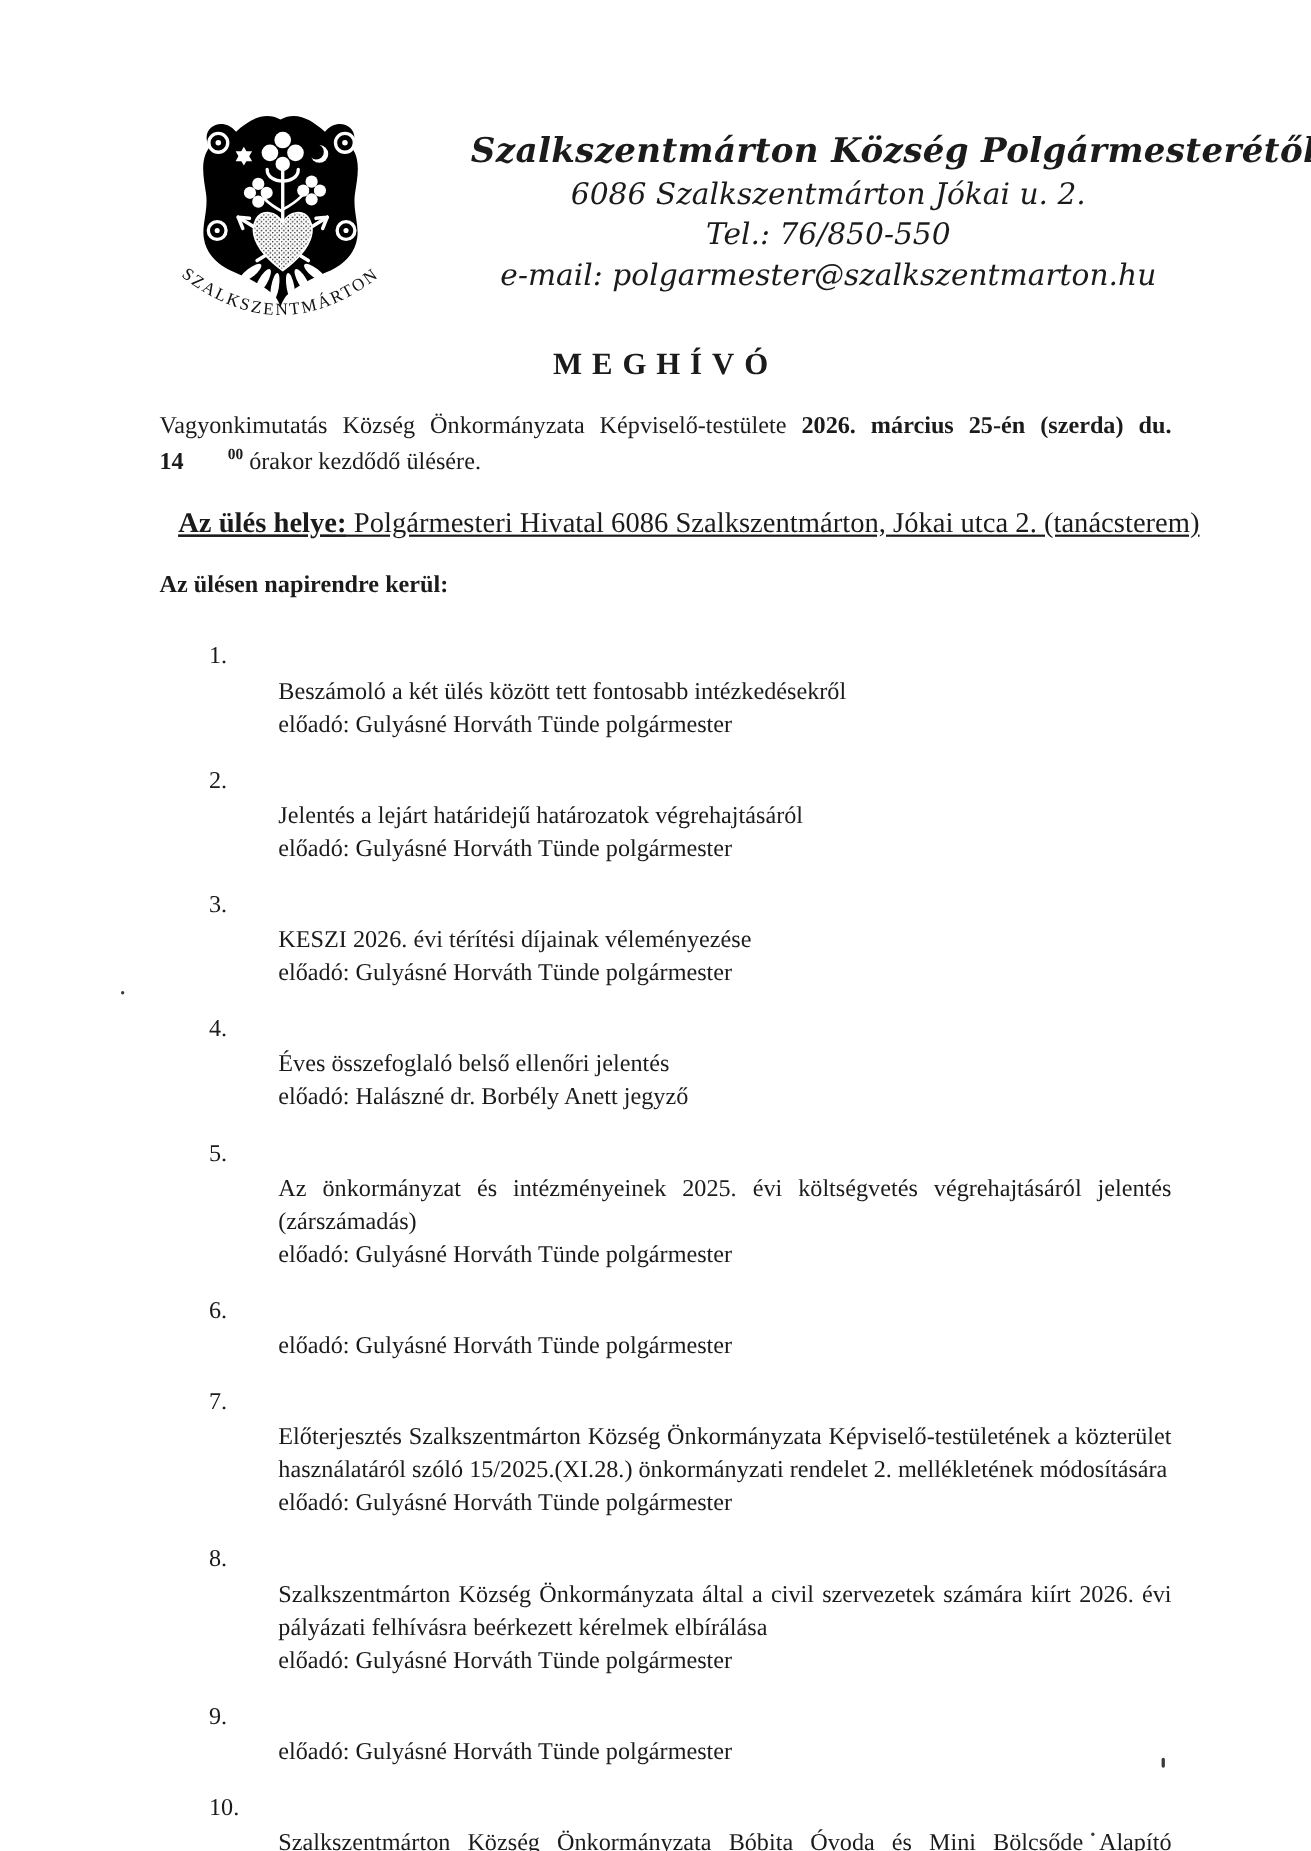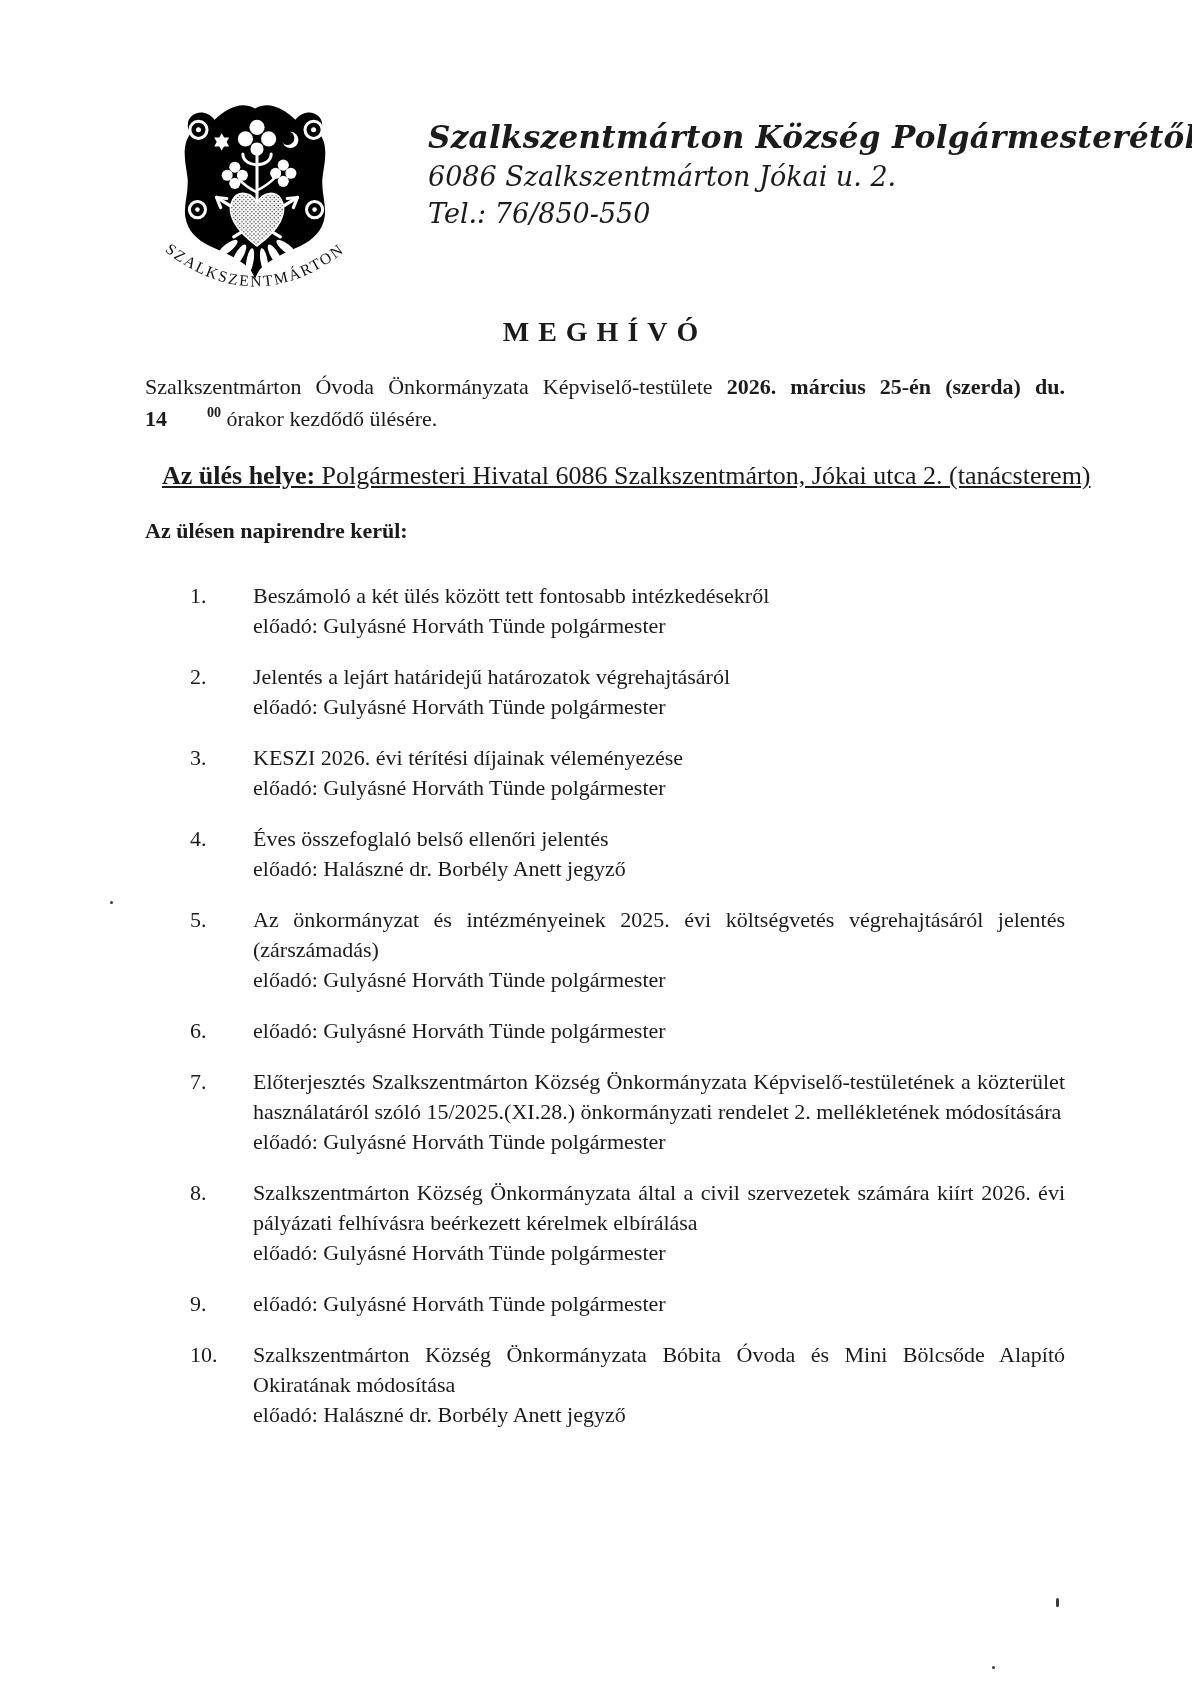--- a/index.html
+++ b/index.html
@@ -20,21 +20,21 @@
   
   .letterhead {
     position:absolute; left:428px; top:116px; width:650px;
     font-family:"DejaVu Serif", serif;
     font-style:italic;
   }
   .letterhead .office {
     font-size:31px; font-weight:bold; line-height:42px; letter-spacing:0.3px;
     white-space:nowrap;
   }
-  .letterhead .lh-line { font-size:27px; line-height:37px; white-space:nowrap; }
+  .letterhead .lh-line { font-size:27px; line-height:37px; white-space:nowrap;text-align:center; }
 
   
   .doc-title {
     position:absolute; left:145px; top:316px; width:920px;
     text-align:center;
     font-size:28px; font-weight:bold;
     letter-spacing:9px;
   }
 
   
@@ -62,21 +62,21 @@
     font-size:22px; line-height:30px; font-weight:bold;
   }
 
   
   .agenda {
     position:absolute; left:190px; top:581px; width:875px;
     font-size:22px; line-height:30px;
   }
   .agenda-item { display:flex; margin-bottom:21px; }
   .agenda-num  { width:63px; flex:0 0 63px; }
-  .agenda-body { flex:1; min-width:0; }
+  .agenda-body { flex:1; min-width:0;margin-top:32px; }
   .agenda-title { text-align:justify; }
   .agenda-extra:empty { display:none; }
 
   
   .speck { position:absolute; background:#3a3a3a; border-radius:50%; }
   .speck-1 { left:110px; top:901px;  width:3px; height:3px; }
   .speck-2 { left:1056px; top:1598px; width:3px; height:9px; border-radius:2px; }
   .speck-3 { left:992px; top:1666px; width:3px; height:3px; }
 </style>
 </head>
@@ -195,26 +195,27 @@
       <text font-family="Liberation Serif, serif" font-size="15.5" letter-spacing="2" fill="#111111">
         <textPath href="#name-arc" startOffset="50%" text-anchor="middle">SZALKSZENTMÁRTON</textPath>
       </text>
     </svg>
   </div>
 
   <div class="letterhead">
     <div class="office">Szalkszentmárton Község Polgármesterétől</div>
     <div class="lh-line">6086 Szalkszentmárton Jókai u. 2.</div>
     <div class="lh-line">Tel.: 76/850-550</div>
+    <div class="lh-line">e-mail: polgarmester@szalkszentmarton.hu</div>
   </div>
 
   <div class="doc-title">MEGHÍVÓ</div>
 
   <div class="intro">
-    <span>Szalkszentmárton Óvoda Önkormányzata Képviselő-testülete </span><b>2026. március 25-én (szerda) du. 14</b><span class="sup">00</span><span> órakor kezdődő ülésére.</span>
+    <span>Vagyonkimutatás Község Önkormányzata Képviselő-testülete </span><b>2026. március 25-én (szerda) du. 14</b><span class="sup">00</span><span> órakor kezdődő ülésére.</span>
   </div>
 
   <div class="place">
     <span class="label">Az ülés helye:</span><span> Polgármesteri Hivatal 6086 Szalkszentmárton, Jókai utca 2. (tanácsterem)</span>
   </div>
 
   <div class="agenda-heading">Az ülésen napirendre kerül:</div>
 
   <div class="agenda" id="agenda-list">
     <div class="agenda-item">

